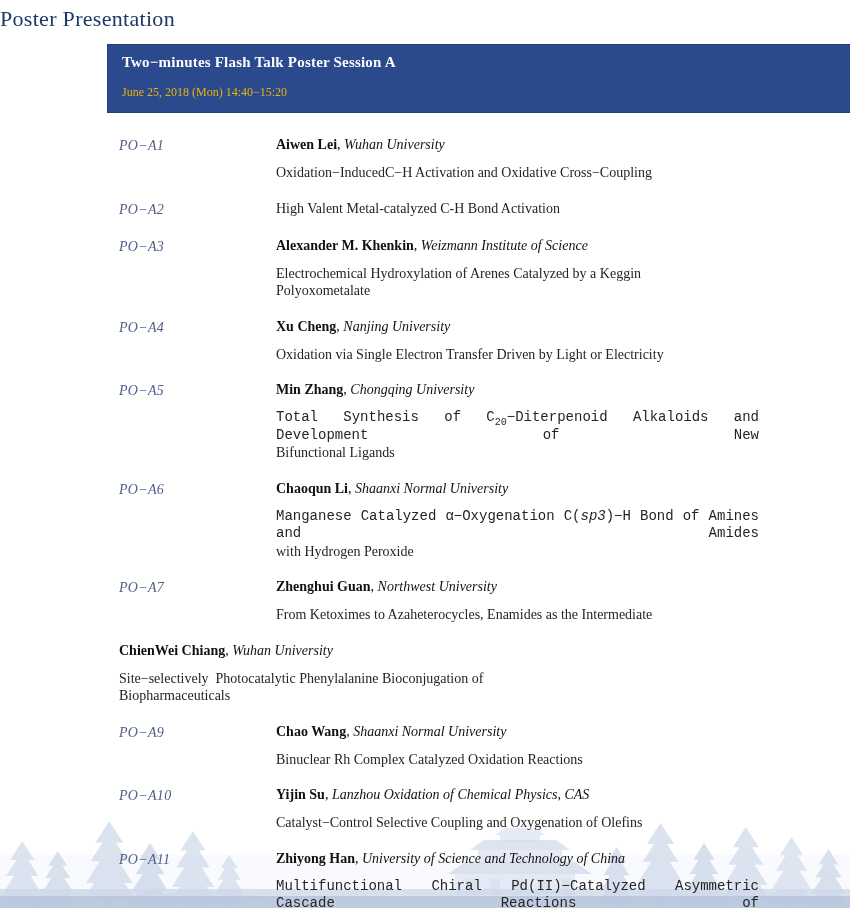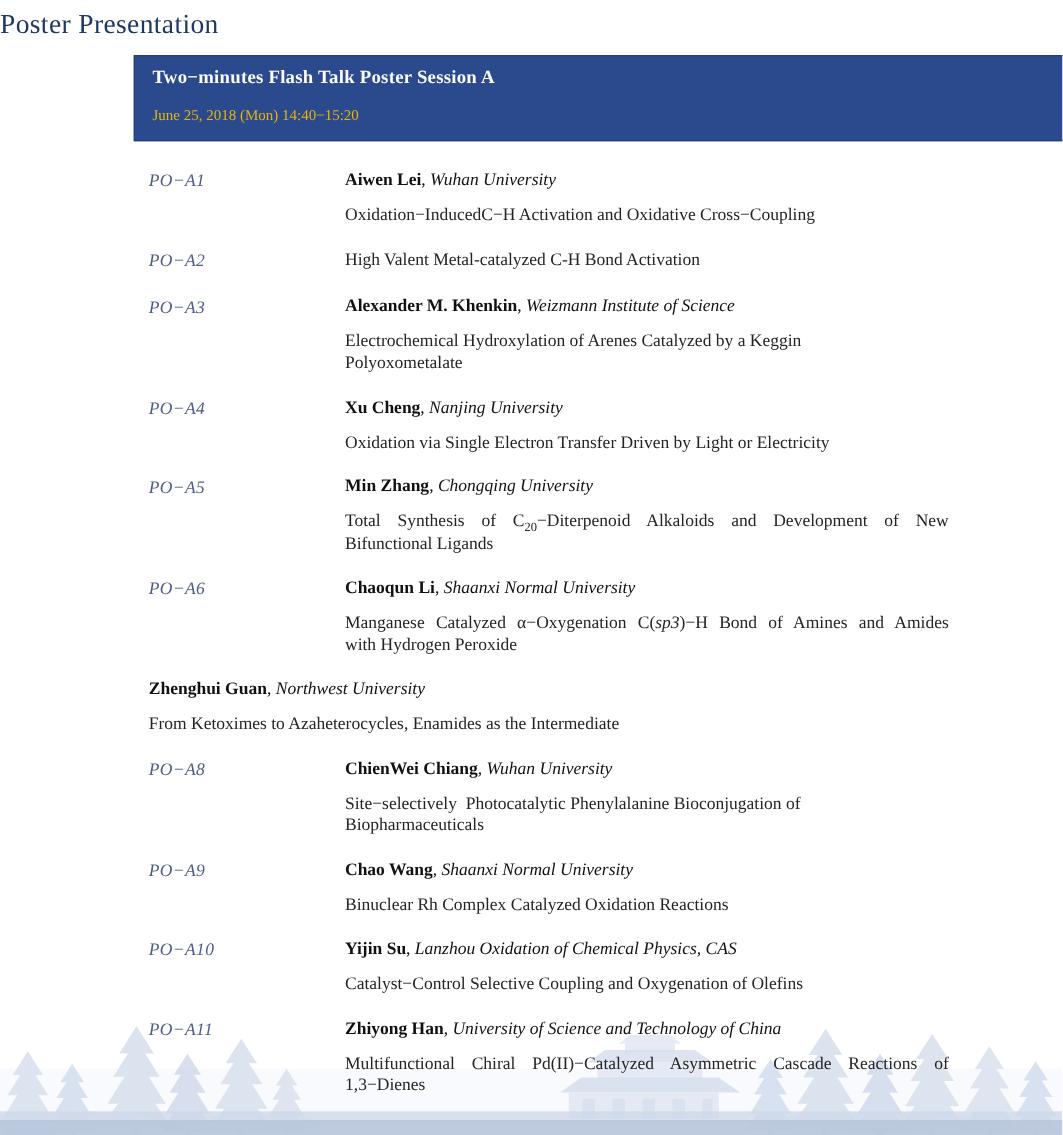--- a/index.html
+++ b/index.html
@@ -83,20 +83,21 @@
   .entry-title { color: #242424; }
   .title-line {
     font-size: 14px;
     line-height: 17.5px;
     white-space: pre-wrap;
   }
   .title-line.justify {
     white-space: normal;
     text-align: justify;
     text-align-last: justify;
+    font-family: Liberation Mono, monospace;
   }
   .title-line i { font-style: italic; }
   .title-line sub { font-size: 10px; line-height: 0; }
   .watermark {
     position: absolute;
     left: 0;
     bottom: 0;
     width: 850px;
     height: 95px;
     z-index: 0;
@@ -176,30 +177,30 @@
     <div class="entry-body">
       <div class="entry-presenter"><b>Chaoqun Li</b><span>, </span><i>Shaanxi Normal University</i></div>
       <div class="entry-title">
             <div class="title-line justify"><span>Manganese Catalyzed α−Oxygenation C(</span><i>sp3</i><span>)−H Bond of Amines and Amides</span></div>
             <div class="title-line"><span>with Hydrogen Peroxide</span></div>
           </div>
     </div>
   </div>
 
   <div class="entry">
+    <div class="entry-id">PO−A7</div>
     <div class="entry-body">
       <div class="entry-presenter"><b>Zhenghui Guan</b><span>, </span><i>Northwest University</i></div>
       <div class="entry-title">
             <div class="title-line"><span>From Ketoximes to Azaheterocycles, Enamides as the Intermediate</span></div>
           </div>
     </div>
   </div>
 
   <div class="entry">
-    <div class="entry-id">PO−A8</div>
     <div class="entry-body">
       <div class="entry-presenter"><b>ChienWei Chiang</b><span>, </span><i>Wuhan University</i></div>
       <div class="entry-title">
             <div class="title-line"><span>Site−selectively  Photocatalytic Phenylalanine Bioconjugation of</span></div>
             <div class="title-line"><span>Biopharmaceuticals</span></div>
           </div>
     </div>
   </div>
 
   <div class="entry">

